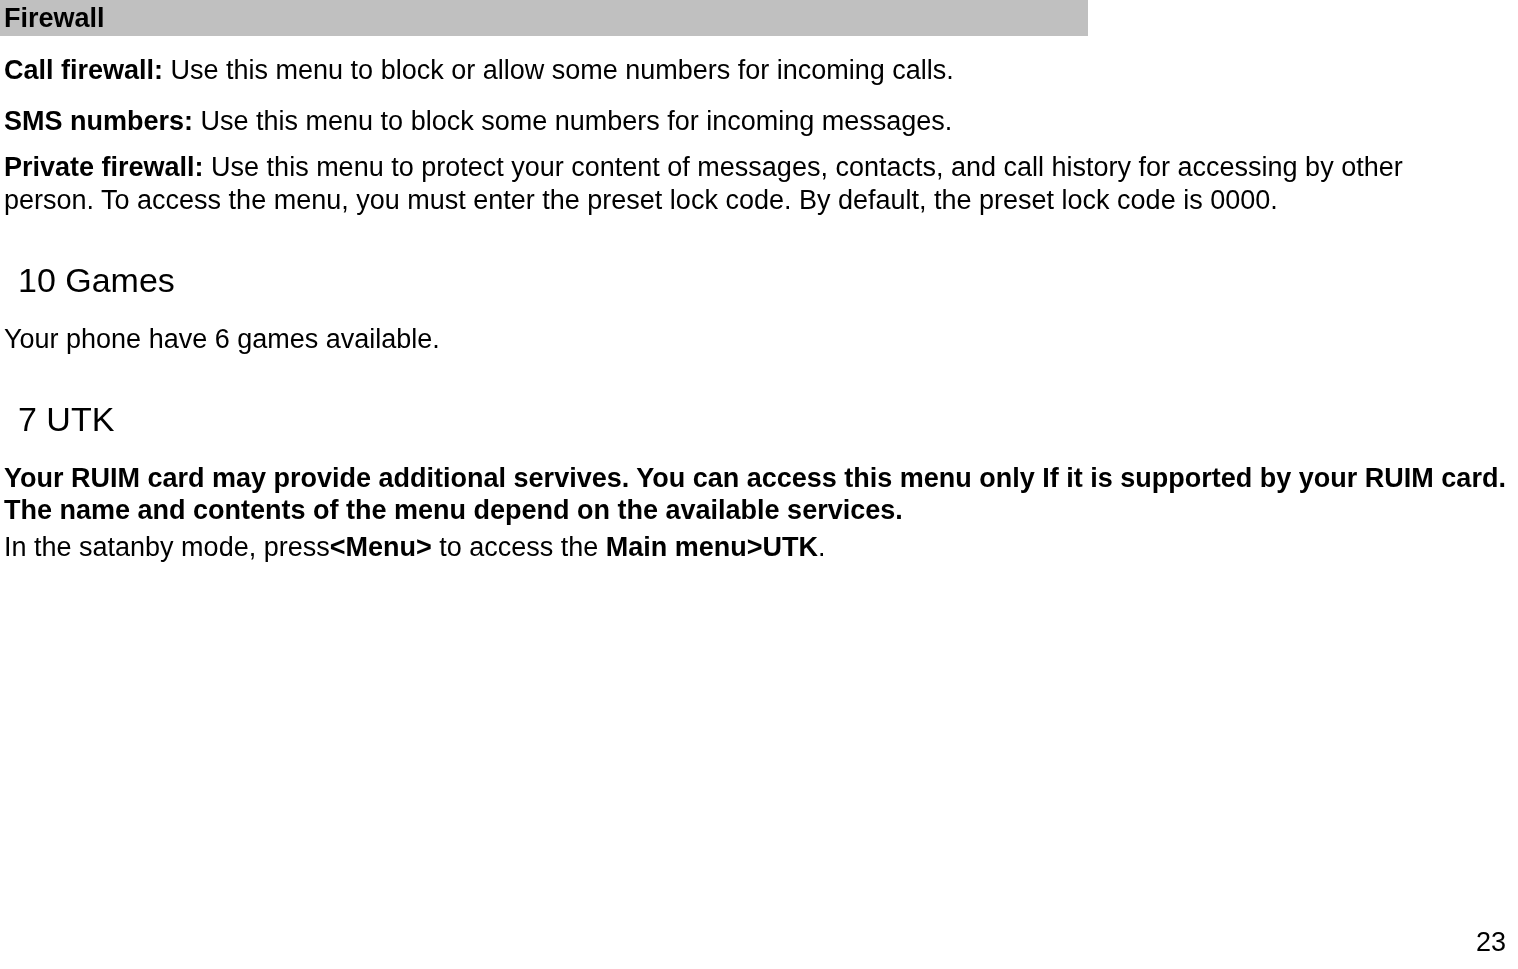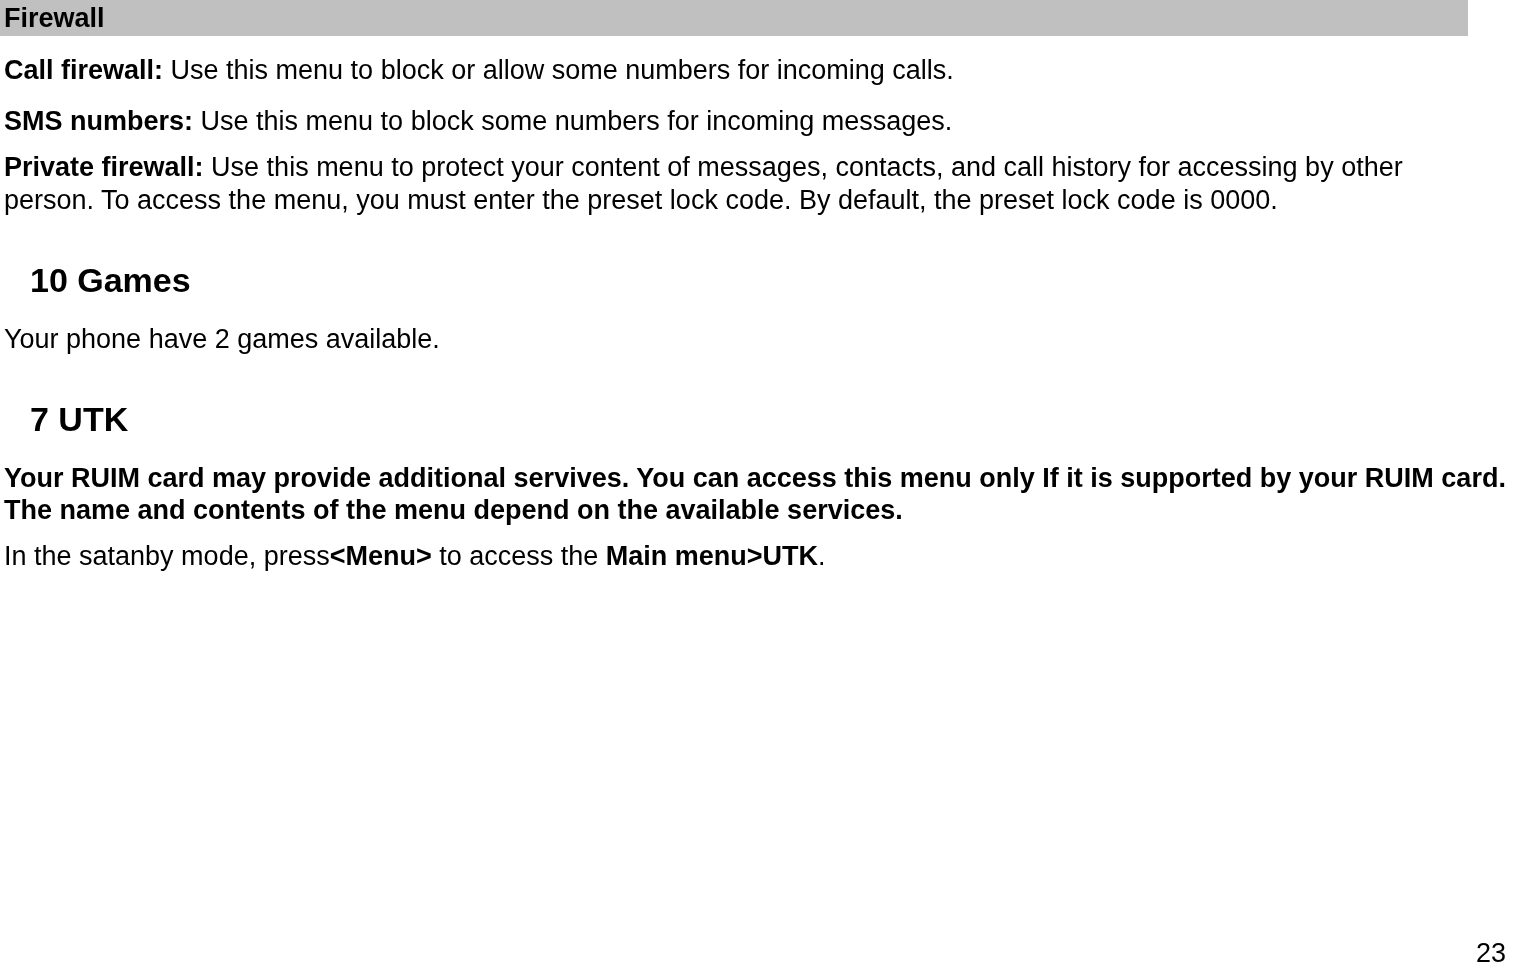--- a/index.html
+++ b/index.html
@@ -14,46 +14,46 @@
     height: 969px;
     position: relative;
     font-size: 27px;
     line-height: 1.2;
     color: #000000;
   }
   .section-header {
     background-color: #c0c0c0;
     font-weight: bold;
     padding: 2px 4px;
-    width: 1468px;
+    width: 1088px;
     font-size: 27px;
   }
   .para {
     margin-top: 18px;
     padding-left: 4px;
     padding-right: 12px;
   }
   .para-indent {
     margin-top: 14px;
     padding-left: 4px;
     padding-right: 20px;
   }
   .bold {
     font-weight: bold;
   }
   .chapter-heading {
-    font-weight: bold;
+    font-weight: normal;
     font-size: 34px;
-    padding-left: 30px;
+    padding-left: 18px;
     margin-top: 44px;
     margin-bottom: 22px;
   }
   .page-number {
     position: absolute;
-    bottom: 0;
+    bottom: 11px;
     right: 12px;
     font-size: 27px;
   }
 </style>
 </head>
 <body>
 
 <div class="section-header">
   <span>Firewall</span>
 </div>
@@ -68,30 +68,30 @@
 
 <div class="para-indent">
   <span class="bold">Private firewall:</span><span> Use this menu to protect your content of messages, contacts, and call history for accessing by other person. To access the menu, you must enter the preset lock code. By default, the preset lock code is 0000.</span>
 </div>
 
 <div class="chapter-heading">
   <span>10 Games</span>
 </div>
 
 <div class="para" style="margin-top:0;">
-  <span>Your phone have 2 games available.</span>
+  <span>Your phone have 6 games available.</span>
 </div>
 
 <div class="chapter-heading">
   <span>7 UTK</span>
 </div>
 
 <div class="para" style="margin-top:0;font-weight:bold;">
   <span>Your RUIM card may provide additional servives. You can access this menu only If it is supported by your RUIM card. The name and contents of the menu depend on the available services.</span>
 </div>
 
-<div class="para" style="margin-top:13px;">
+<div class="para" style="margin-top:4px;">
   <span>In the satanby mode, press</span><span class="bold">&lt;Menu&gt;</span><span> to access the </span><span class="bold">Main menu&gt;UTK</span><span>.</span>
 </div>
 
 <div class="page-number">
   <span>23</span>
 </div>
 
 </body></html>

